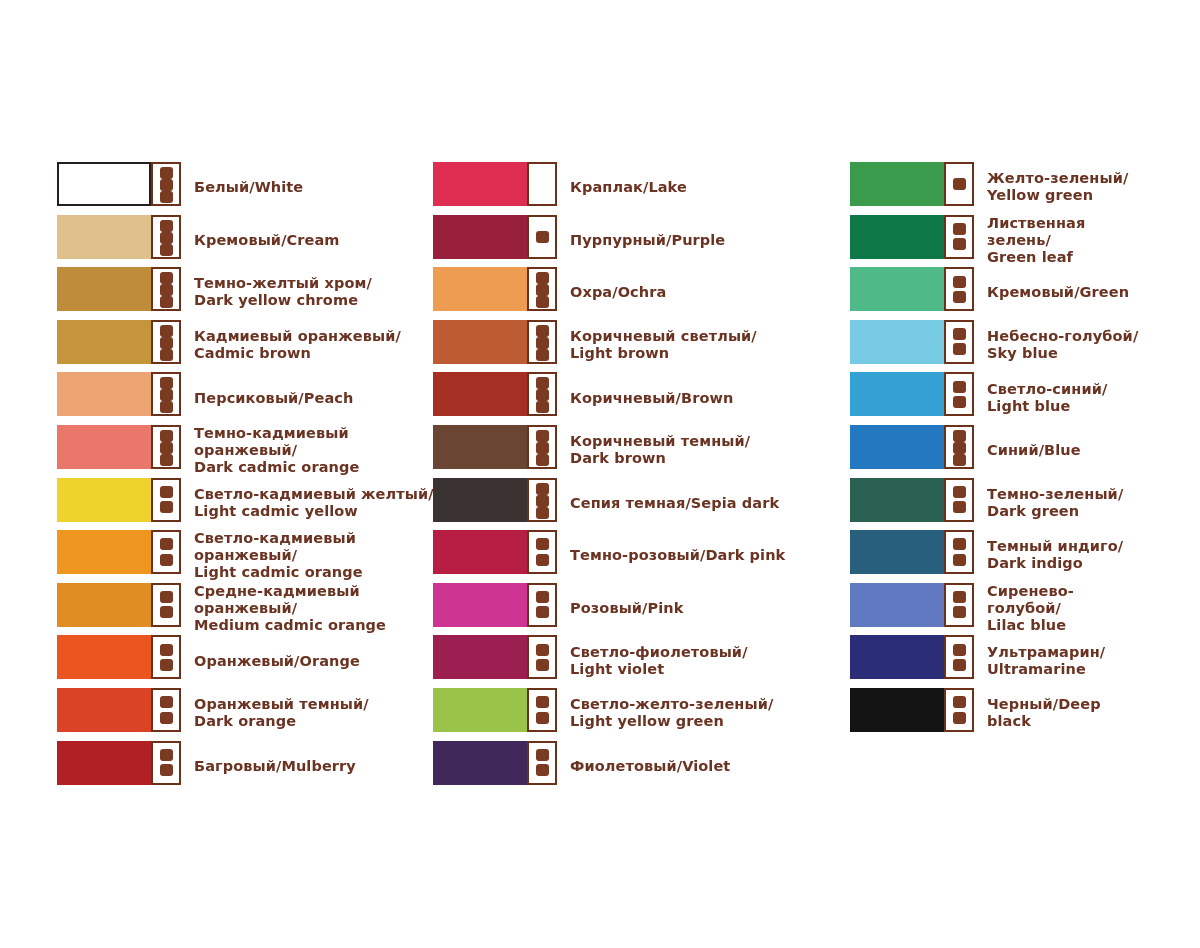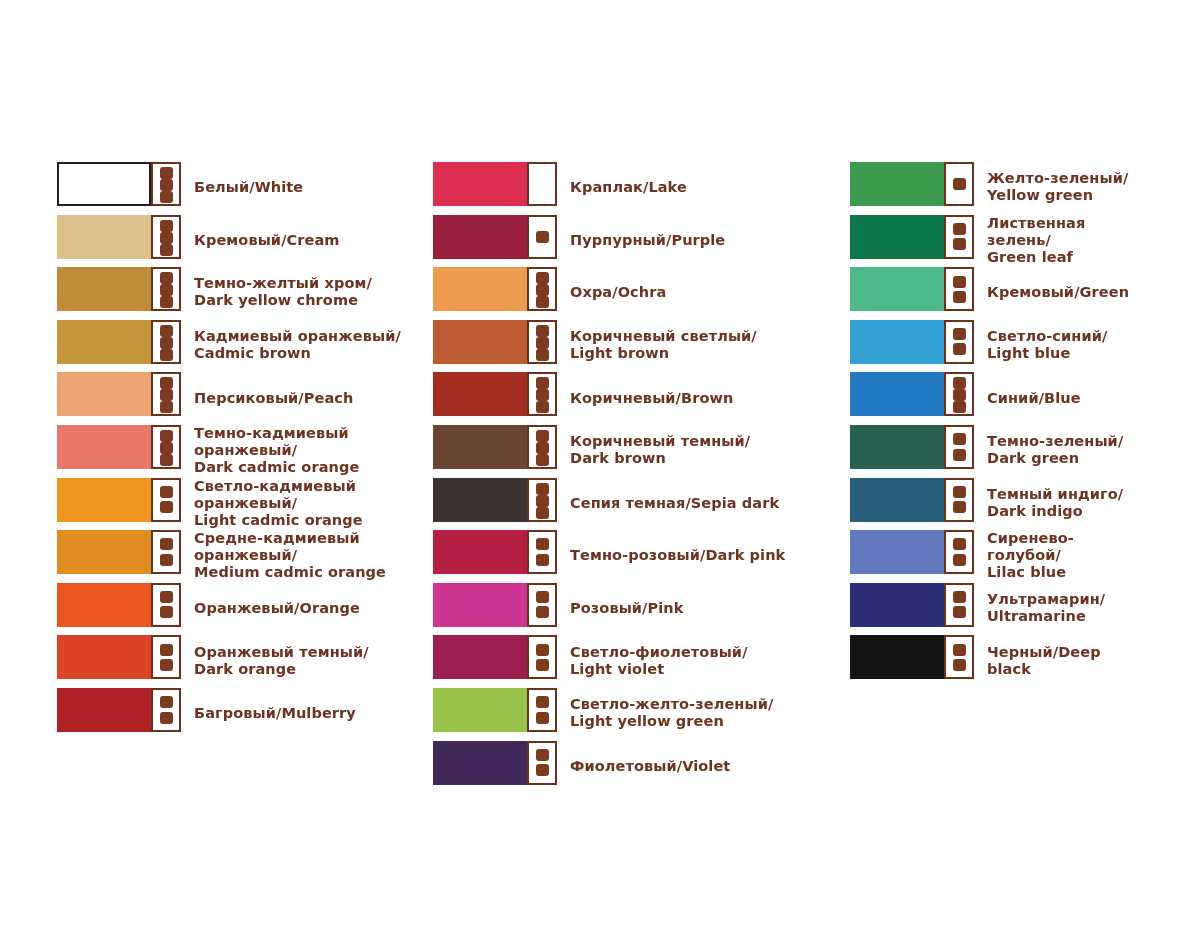--- a/index.html
+++ b/index.html
@@ -158,20 +158,31 @@
             <span class="dot"></span>
             <span class="dot"></span>
             <span class="dot"></span>
           </div>
         </div>
         <div class="label">Темно-кадмиевый оранжевый/
 Dark cadmic orange</div>
       </div>
       <div class="swatch-row">
         <div class="swatch-wrap">
+          <div class="swatch-chip" style="background: rgb(237, 211, 44);"></div>
+          <div class="dot-box dots-2">
+            <span class="dot"></span>
+            <span class="dot"></span>
+          </div>
+        </div>
+        <div class="label">Светло-кадмиевый желтый/
+Light cadmic yellow</div>
+      </div>
+      <div class="swatch-row">
+        <div class="swatch-wrap">
           <div class="swatch-chip" style="background: rgb(239, 150, 32);"></div>
           <div class="dot-box dots-2">
             <span class="dot"></span>
             <span class="dot"></span>
           </div>
         </div>
         <div class="label">Светло-кадмиевый оранжевый/
 Light cadmic orange</div>
       </div>
       <div class="swatch-row">
@@ -368,20 +379,31 @@
       </div>
       <div class="swatch-row">
         <div class="swatch-wrap">
           <div class="swatch-chip" style="background: rgb(79, 186, 135);"></div>
           <div class="dot-box dots-2">
             <span class="dot"></span>
             <span class="dot"></span>
           </div>
         </div>
         <div class="label">Кремовый/Green</div>
+      </div>
+      <div class="swatch-row">
+        <div class="swatch-wrap">
+          <div class="swatch-chip" style="background: rgb(119, 202, 227);"></div>
+          <div class="dot-box dots-2">
+            <span class="dot"></span>
+            <span class="dot"></span>
+          </div>
+        </div>
+        <div class="label">Небесно-голубой/
+Sky blue</div>
       </div>
       <div class="swatch-row">
         <div class="swatch-wrap">
           <div class="swatch-chip" style="background: rgb(51, 161, 212);"></div>
           <div class="dot-box dots-2">
             <span class="dot"></span>
             <span class="dot"></span>
           </div>
         </div>
         <div class="label">Светло-синий/

